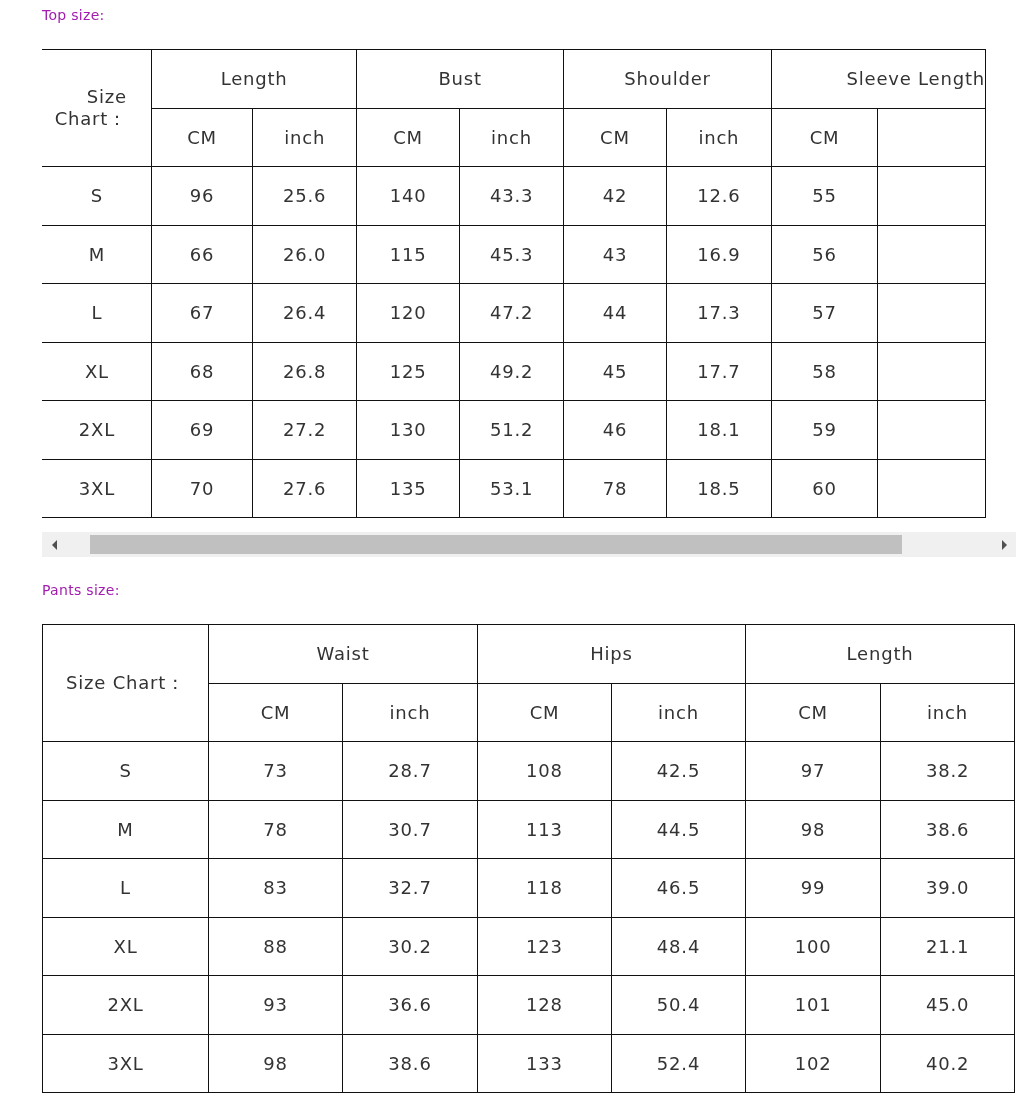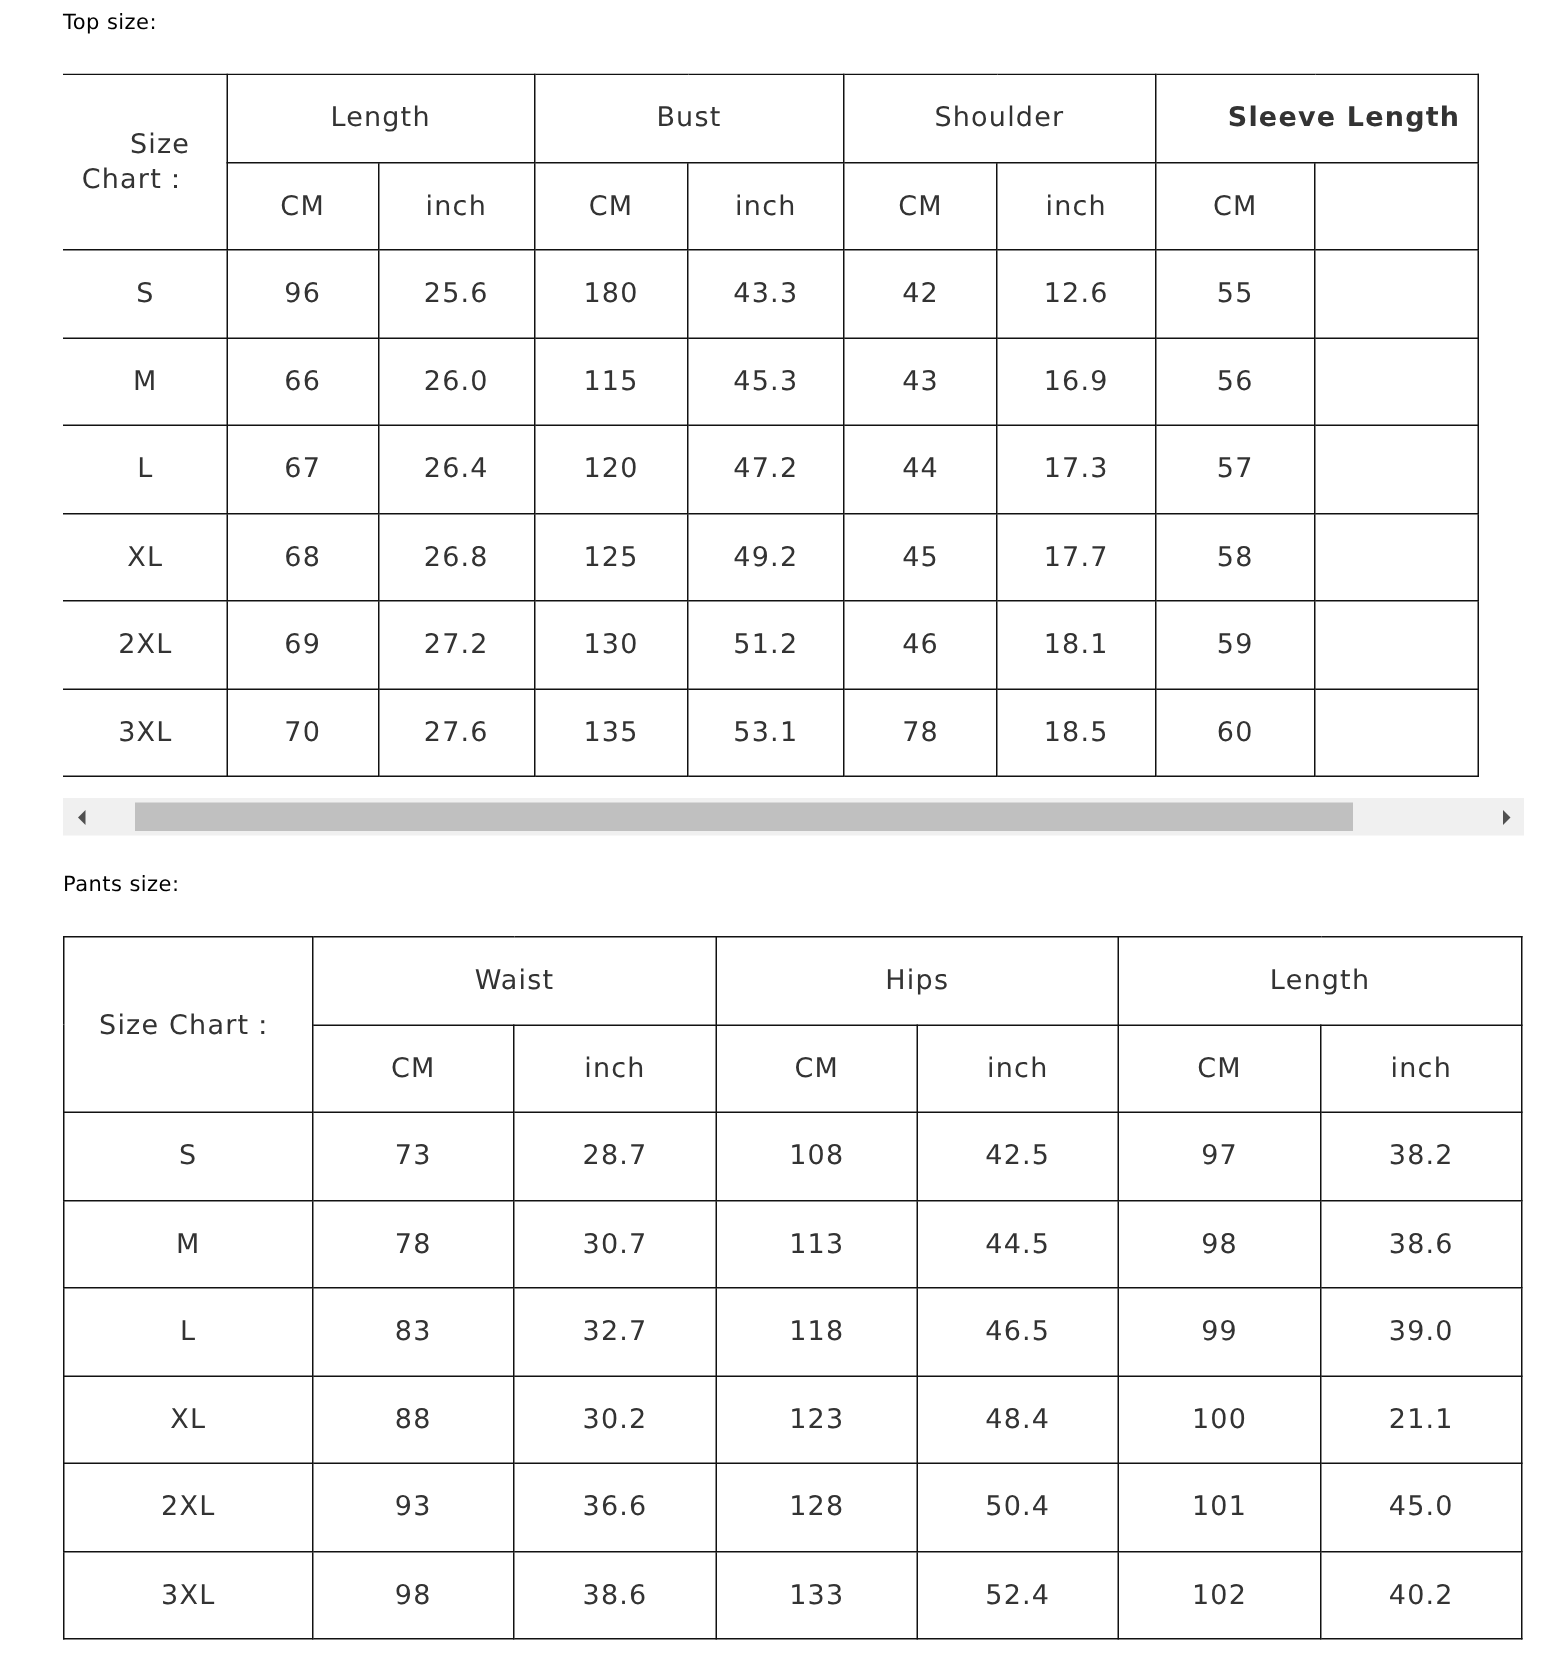--- a/index.html
+++ b/index.html
@@ -1,18 +1,18 @@
 <!DOCTYPE html>
 <html><head>
 <meta charset="utf-8">
 <style>
   html, body { margin:0; padding:0; background:#ffffff; }
   body { width:1030px; height:1120px; position:relative; overflow:hidden;
          font-family:"DejaVu Sans","Liberation Sans",sans-serif; color:#333; }
-  .caption { position:absolute; left:42px; font-size:14px; color:#000000; letter-spacing:0.3px; }
+  .caption { position:absolute; left:42px; font-size:14px; color:#a21caf; letter-spacing:0.3px; }
   #top-caption { top:7px; }
   #pants-caption { top:582px; }
 
   
   #top-viewport { position:absolute; left:42px; top:49px; width:974px; height:483px; overflow:hidden; }
   #top-table { position:absolute; left:-30px; top:0; border-collapse:collapse; table-layout:fixed; }
   table.sz td, table.sz th { border:1.5px solid #111; text-align:center; vertical-align:middle;
       font-weight:normal; font-size:18px; color:#333; letter-spacing:0.8px; padding:0; }
   #top-table td, #top-table th { height:57.5px; }
   #top-table col.c0 { width:150px; }
@@ -55,39 +55,39 @@
         <col class="cd">
         <col class="cd">
         <col class="cd">
     </colgroup>
     <thead>
       <tr>
         <th rowspan="2" class="sizehead">Size Chart：</th>
         <th colspan="2">Length</th>
         <th colspan="2">Bust</th>
         <th colspan="2">Shoulder</th>
-        <th colspan="2" style="text-align:left;padding-left:48px;font-weight:bold;">Sleeve Length</th>
+        <th colspan="2" style="text-align:right;padding-left:48px;">Sleeve Length</th>
       </tr>
       <tr>
         <th>CM</th>
         <th>inch</th>
         <th>CM</th>
         <th>inch</th>
         <th>CM</th>
         <th>inch</th>
         <th>CM</th>
         <th style="color:transparent">inch</th>
       </tr>
     </thead>
     <tbody id="top-body">
         <tr>
           <td style="text-align: center; padding-left: 30px;">S</td>
           <td>96</td>
           <td>25.6</td>
-          <td>180</td>
+          <td>140</td>
           <td>43.3</td>
           <td>42</td>
           <td>12.6</td>
           <td>55</td>
           <td></td>
         </tr>
         <tr>
           <td style="text-align: center; padding-left: 30px;">M</td>
           <td>66</td>
           <td>26.0</td>

